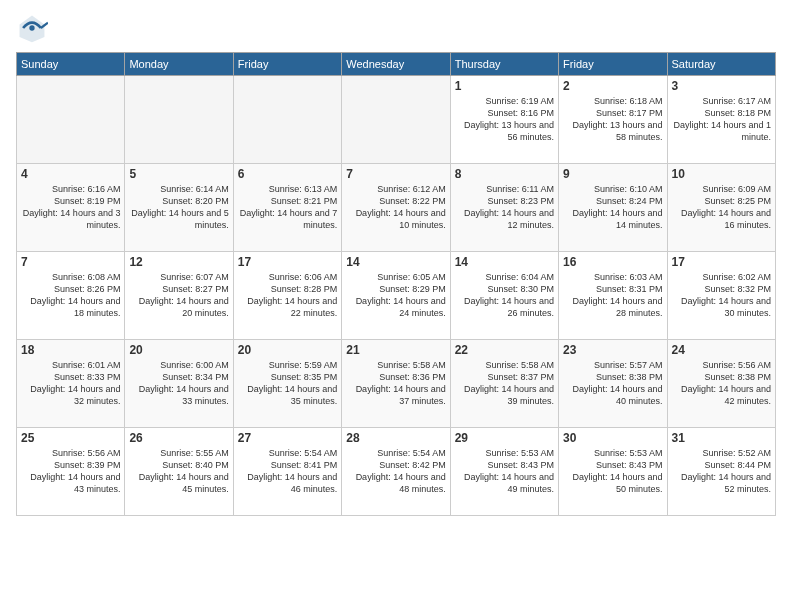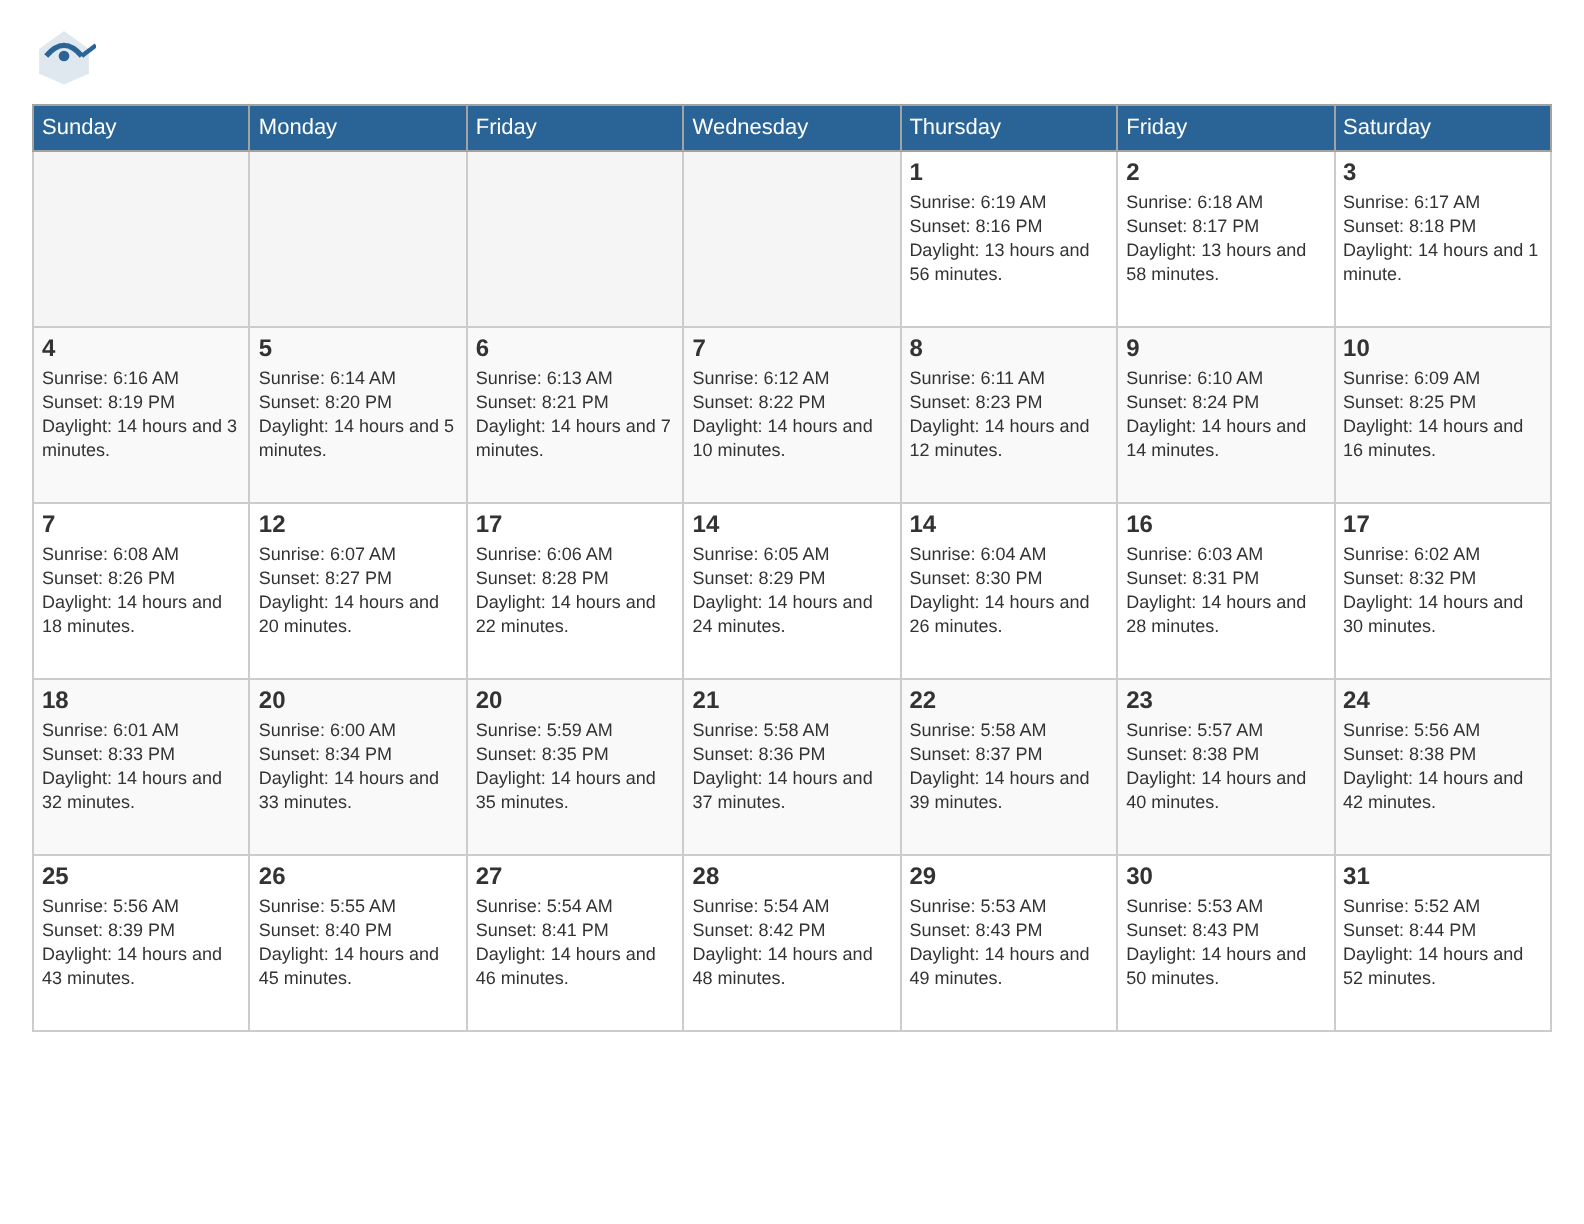--- a/index.html
+++ b/index.html
@@ -91,20 +91,21 @@
       font-size: 12px;
       font-weight: bold;
       color: #333;
       display: block;
       margin-bottom: 2px;
     }
     .cell-text {
       font-size: 9px;
       line-height: 1.35;
       color: #333;
+      text-align: right;
     }
   </style>
 </head>
 <body>
 
 <div class="page">
   <div class="header">
     <div class="logo">
       <svg class="logo-icon" viewBox="0 0 36 36">
         <polygon points="18,4 32,14 32,28 18,34 4,28 4,14" fill="#2a6496" opacity="0.15"></polygon>

